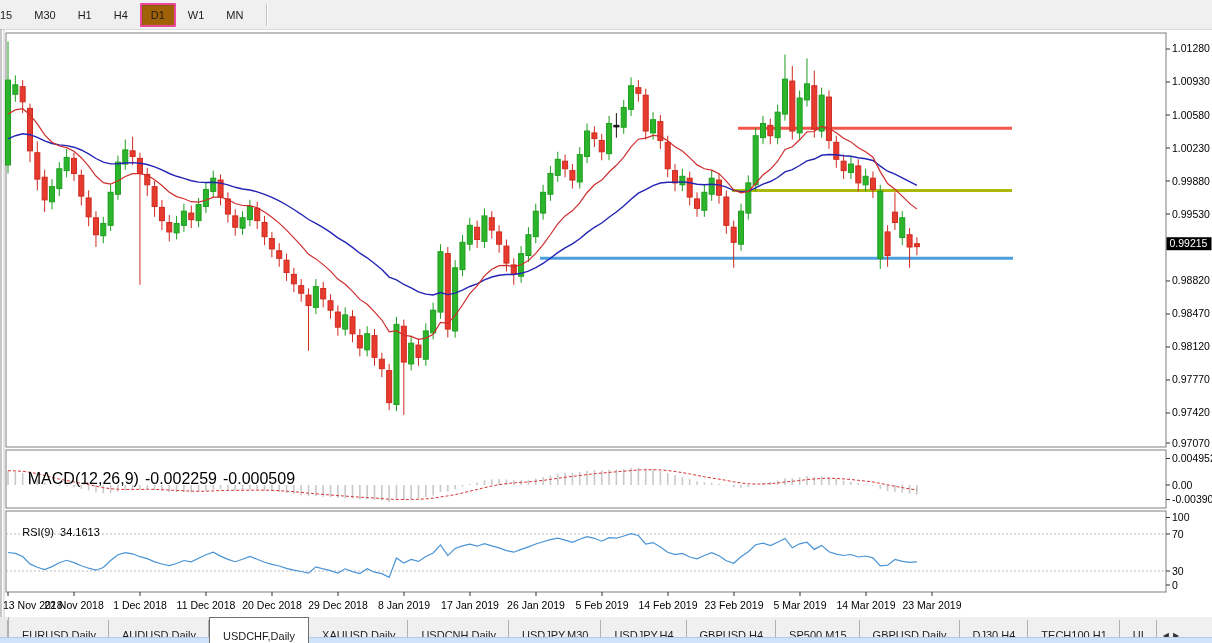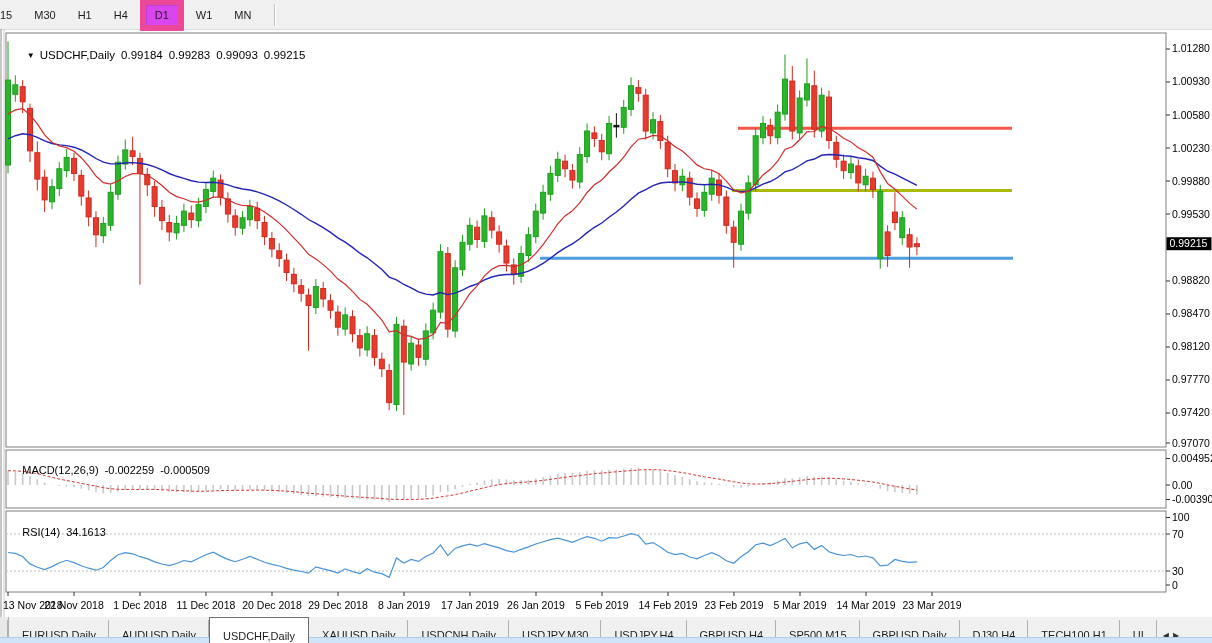--- a/index.html
+++ b/index.html
@@ -4,32 +4,32 @@
 <style>
   html,body{margin:0;padding:0;background:#fff;width:1212px;height:643px;overflow:hidden;
     font-family:"Liberation Sans",sans-serif;-webkit-font-smoothing:antialiased;}
   #app{position:relative;width:1212px;height:643px;background:#fff;padding-left:45px;}
 
   
   #toolbar{position:absolute;left:0;top:0;width:1212px;height:29px;background:#f0f0f0;
     border-bottom:1px solid #dcdcdc;display:flex;align-items:center;font-size:11px;color:#1c1c1c;}
   .tf-btn{padding:4px 9px;margin:0 1px;border:1px solid transparent;border-radius:1px;cursor:default;white-space:nowrap;}
   .tf-btn.partial{margin-left:-10px;}
-  .tf-btn.active{background:#d946ef;border:6px solid #ec4899;box-shadow:inset 1px 1px 1px rgba(0,0,0,.12);text-align:center;}
+  .tf-btn.active{background:#a16207;border:2px solid #ec4899;box-shadow:inset 1px 1px 1px rgba(0,0,0,.12);text-align:center;}
   .tf-sep{width:0;height:22px;border-left:1px solid #c3c3c3;border-right:1px solid #ffffff;margin:0 6px 0 12px;}
 
   
   #chart-wrap{position:absolute;left:0;top:29px;width:1212px;height:620px;}
   #chart-svg{position:absolute;left:0;top:0;}
 
   
   .ovl{position:absolute;font-size:11.5px;color:#000;white-space:pre;z-index:3;}
   #hdr{left:14px;top:37px;}
   #hdr .arrow{font-size:8px;position:relative;top:-1px;margin-right:5px;}
-  #macd-lbl{left:10px;top:452px;font-size:11px;}
+  #macd-lbl{left:10px;top:452px;font-size:16px;}
   #rsi-lbl{left:10px;top:514px;font-size:11px;}
   .ovl b{font-weight:400;margin-left:6px;}
 
   
   #tabbar{position:absolute;left:0;top:617px;width:1212px;height:36px;background:#f0f0f0;
     display:flex;align-items:stretch;font-size:11px;color:#1c1c1c;overflow:hidden;}
   .tab{display:flex;align-items:center;padding:0 13px;white-space:nowrap;position:relative;cursor:default;}
   .tab:not(.active):not(:last-child):after{content:"";position:absolute;right:0;top:3px;bottom:3px;border-right:1px solid #b0b0b0;}
   .tab.stub{padding:0 4px;border-right:1px solid #b0b0b0;background:#e8e8e8;}
   .tab.active{background:#ffffff;border:1px solid #6e6e6e;border-bottom:none;z-index:2;}
@@ -511,30 +511,27 @@
         <text x="734" y="580" font-size="10.5" font-family="Liberation Sans,sans-serif" fill="#000" text-anchor="middle">23 Feb 2019</text>
         <line x1="800" y1="563" x2="800" y2="567" stroke="#333"></line>
         <text x="800" y="580" font-size="10.5" font-family="Liberation Sans,sans-serif" fill="#000" text-anchor="middle">5 Mar 2019</text>
         <line x1="866" y1="563" x2="866" y2="567" stroke="#333"></line>
         <text x="866" y="580" font-size="10.5" font-family="Liberation Sans,sans-serif" fill="#000" text-anchor="middle">14 Mar 2019</text>
         <line x1="932" y1="563" x2="932" y2="567" stroke="#333"></line>
         <text x="932" y="580" font-size="10.5" font-family="Liberation Sans,sans-serif" fill="#000" text-anchor="middle">23 Mar 2019</text>
       </svg>
   </div>
 
-  <div class="ovl" id="hdr">
-    <span class="arrow">▼</span><span>USDCHF,Daily</span><b>0.99184</b><b>0.99283</b><b>0.99093</b><b>0.99215</b>
-  </div>
 
   <div class="ovl" id="macd-lbl">
     <span>MACD(12,26,9)</span><b>-0.002259</b><b>-0.000509</b>
   </div>
 
   <div class="ovl" id="rsi-lbl">
-    <span>RSI(14)</span><b>34.1613</b>
+    <span>RSI(9)</span><b>34.1613</b>
   </div>
 
   <div id="tabbar">
       <div class="tab stub"></div>
       <div class="tab">EURUSD,Daily</div>
       <div class="tab">AUDUSD,Daily</div>
       <div class="tab active">USDCHF,Daily</div>
       <div class="tab">XAUUSD,Daily</div>
       <div class="tab">USDCNH,Daily</div>
       <div class="tab">USDJPY,M30</div>

